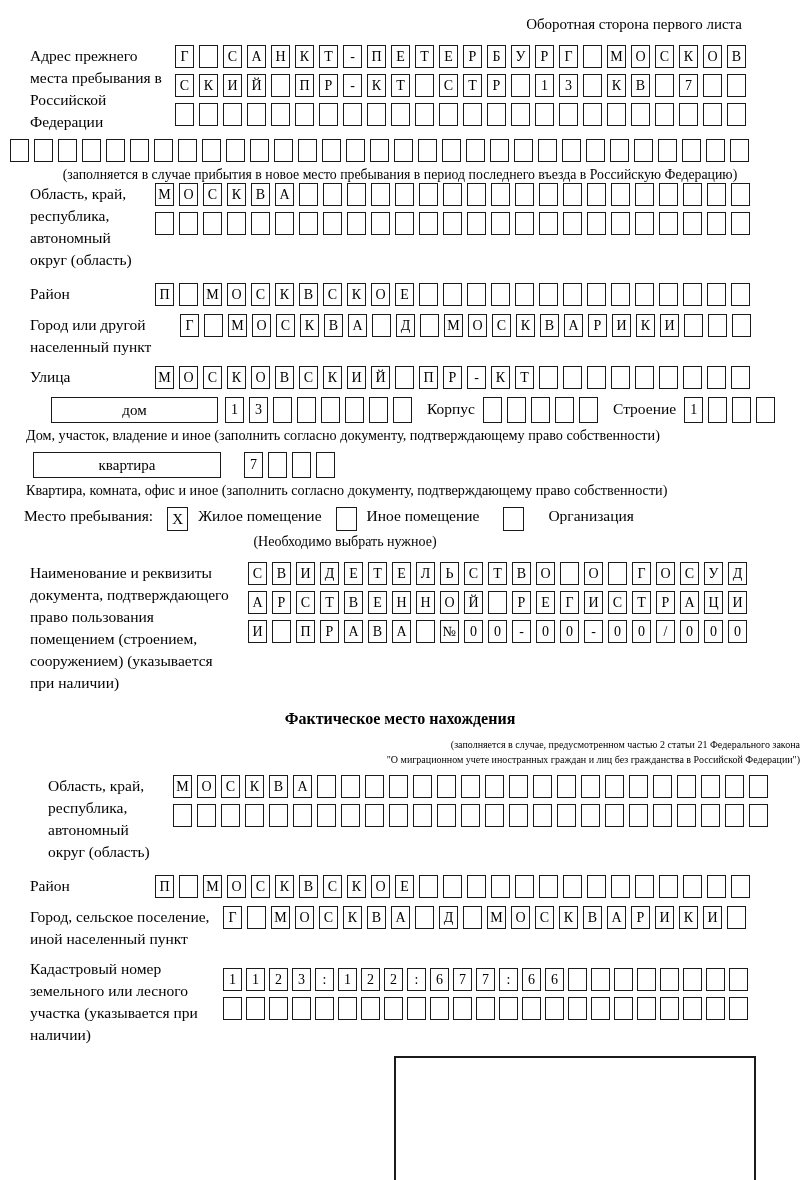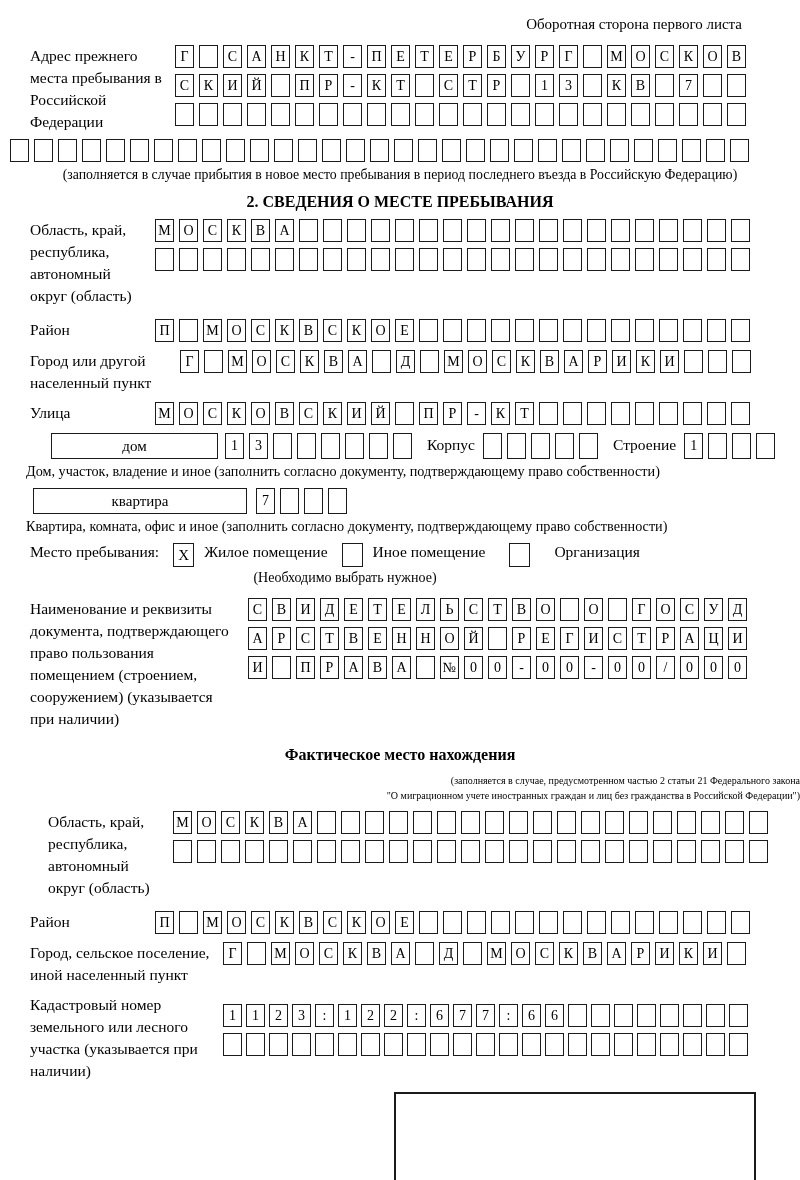--- a/index.html
+++ b/index.html
@@ -33,27 +33,27 @@
   .small-note { font-size:13.8px; text-align:center; margin-top:5px; }
   .sec-title { font-size:16px; font-weight:bold; text-align:center; margin:10px 0 8px 0; }
 
   
   .inline-row { display:flex; align-items:flex-start; margin-left:33px; }
   .widebox {
     box-sizing:border-box; border:1.8px solid #1b1b1b; height:26px;
     display:flex; align-items:center; justify-content:center; font-size:15px;
   }
   .widebox.dom { width:167px; margin-right:7px; }
-  .widebox.kv  { width:214px; margin-right:9px; }
+  .widebox.kv  { width:188px; margin-right:23px; }
   .inline-row .cell { height:26px; }
   .inline-label { font-size:15.5px; padding:3px 8px 0 10px; }
   .note-line { font-size:14.2px; margin:4px 0 8px 26px; }
 
   
-  .cbx-row { display:flex; align-items:flex-start; margin-left:30px; font-size:15.5px; }
+  .cbx-row { display:flex; align-items:flex-start; margin-left:24px; font-size:15.5px; }
   .cbx {
     box-sizing:border-box; width:21px; height:24px; border:1.7px solid #1b1b1b;
     display:flex; align-items:center; justify-content:center; font-size:15px;
     margin:0 10px 0 14px;
   }
   .cbx-note { font-size:14px; text-align:center; width:340px; margin:3px 0 6px 175px; }
 
   .fact-title { font-size:16px; font-weight:bold; text-align:center; margin:16px 0 10px 0; }
   .fact-note { font-size:10px; text-align:right; line-height:1.45; }
 
@@ -183,21 +183,20 @@
       <span class="cell">&nbsp;</span>
       <span class="cell">&nbsp;</span>
       <span class="cell">&nbsp;</span>
       <span class="cell">&nbsp;</span>
       <span class="cell">&nbsp;</span>
       <span class="cell">&nbsp;</span>
       <span class="cell">&nbsp;</span>
     </div>
   <div class="small-note">(заполняется в случае прибытия в новое место пребывания в период последнего въезда в Российскую Федерацию)</div>
 
-  <div class="sec-title">2. СВЕДЕНИЯ О МЕСТЕ ПРЕБЫВАНИЯ</div>
 
   <div class="field">
     <div class="flabel w125">Область, край, республика, автономный округ (область)</div>
     <div class="boxcol">
       <div class="boxrow">
           <span class="cell">М</span>
           <span class="cell">О</span>
           <span class="cell">С</span>
           <span class="cell">К</span>
           <span class="cell">В</span>

